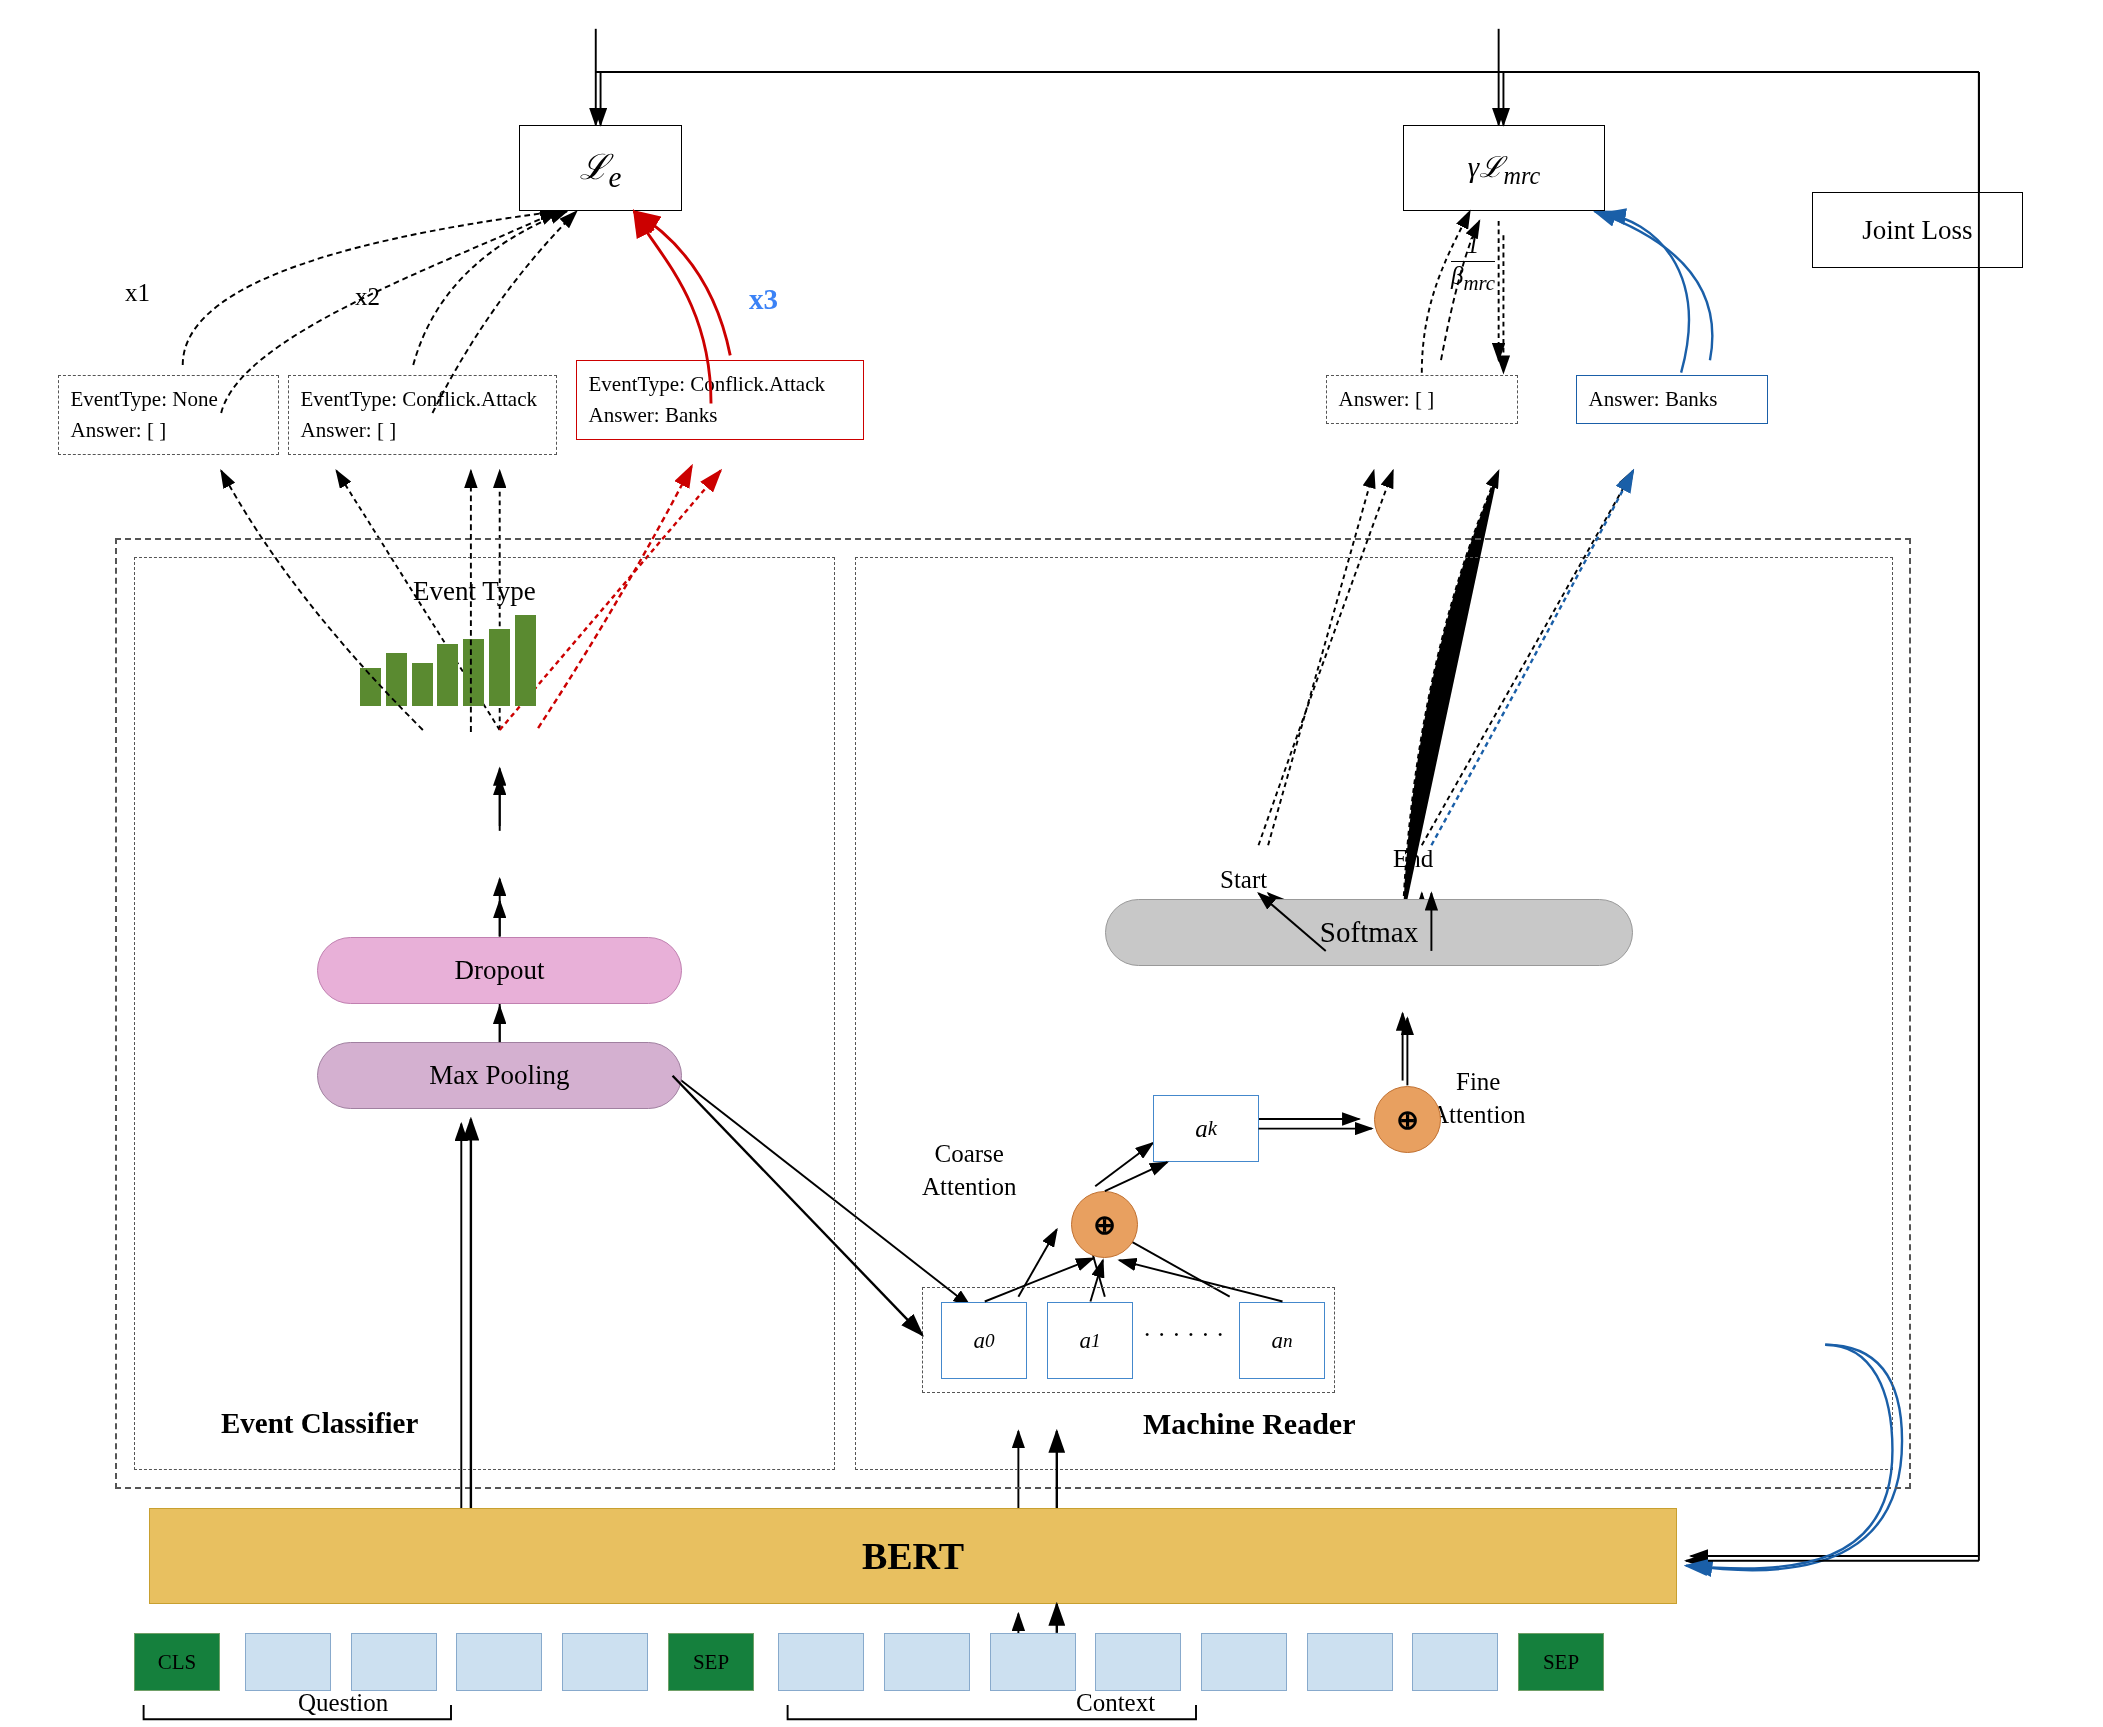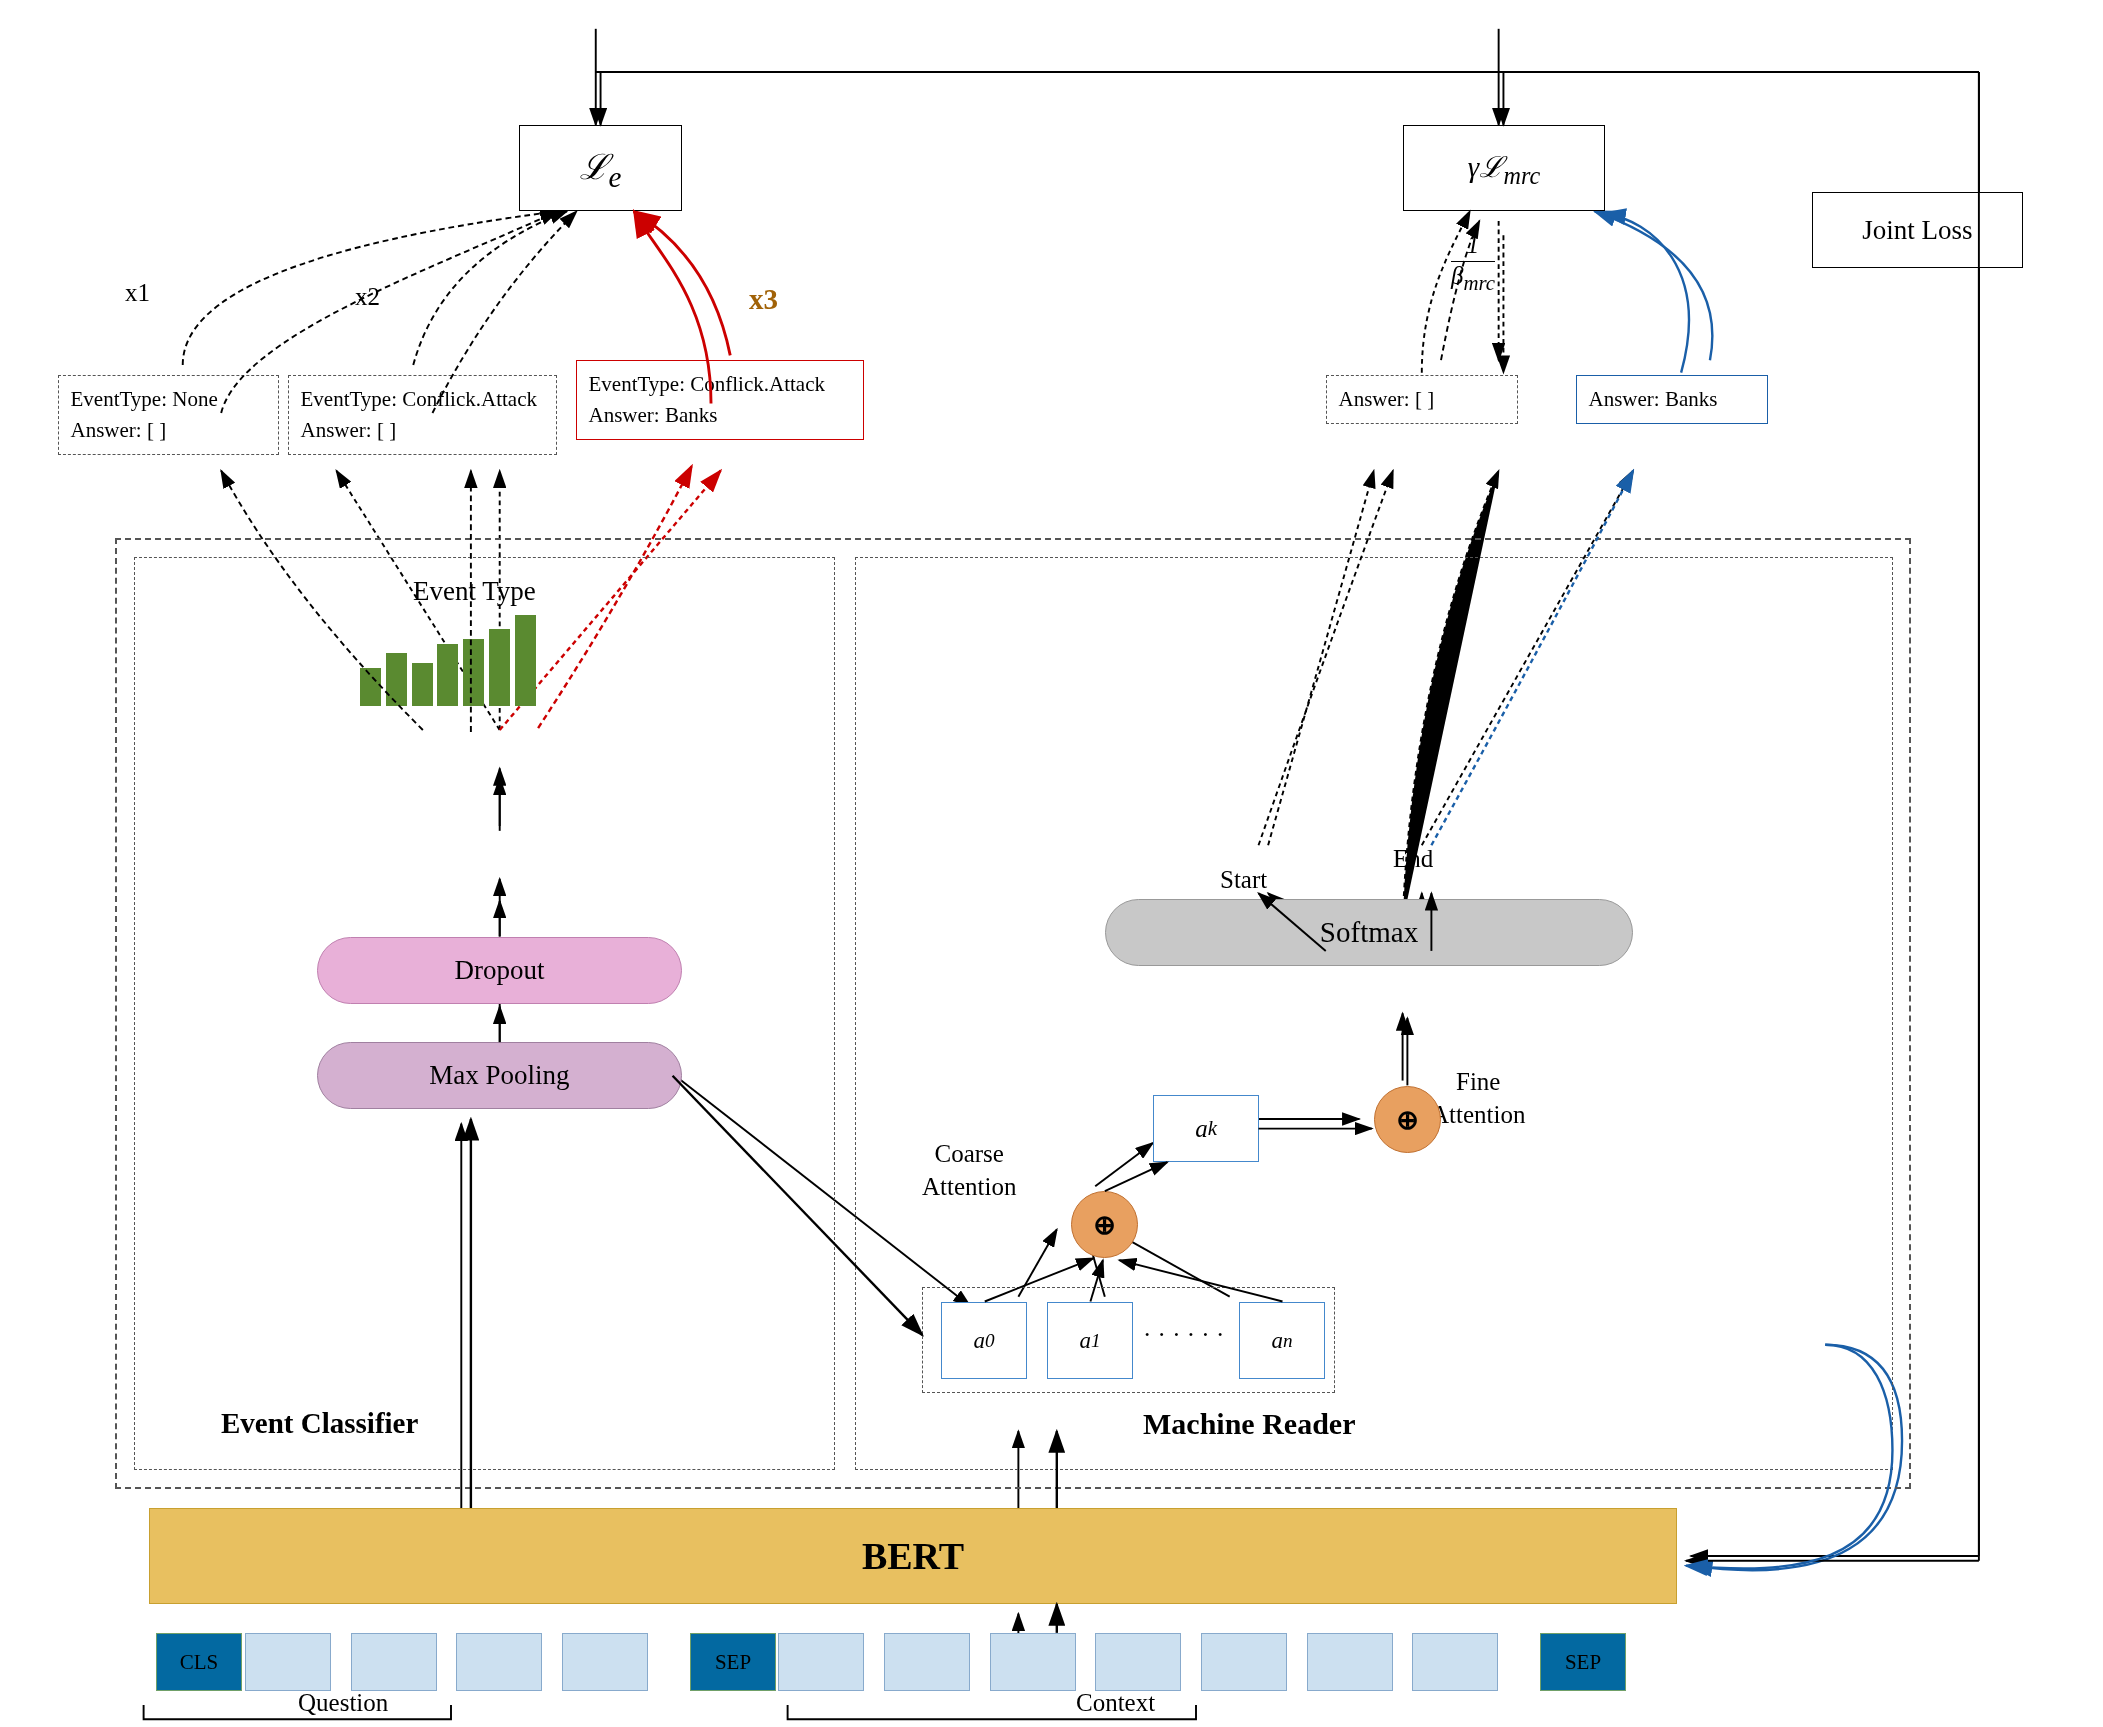--- a/index.html
+++ b/index.html
@@ -94,24 +94,23 @@
     .token-box {
       position: absolute;
       border: 1.9px solid #88aacc;
       background: #cce0f0;
       font-size: 21px;
       display: flex;
       align-items: center;
       justify-content: center;
     }
     .token-box-special {
-      background: #0369a1;
+      background: #15803d;
       border: 1.9px solid #70a068;
       font-size: 21px;
-      margin-left: 22px;
     }
     
     .attn-box {
       position: absolute;
       border: 1.9px solid #4488cc;
       background: #fff;
       display: flex;
       align-items: center;
       justify-content: center;
       font-size: 23px;
@@ -141,21 +140,21 @@
     
     .label-text {
       position: absolute;
       font-size: 25px;
       text-align: center;
     }
     .label-bold {
       font-weight: bold;
       font-size: 29px;
     }
-    .label-red { color: #a16207; }
+    .label-red { color: #3b82f6; }
     
     .bar-chart {
       position: absolute;
       display: flex;
       align-items: flex-end;
       gap: 4.8px;
     }
     .bar {
       background: #5a8a30;
       width: 21px;

